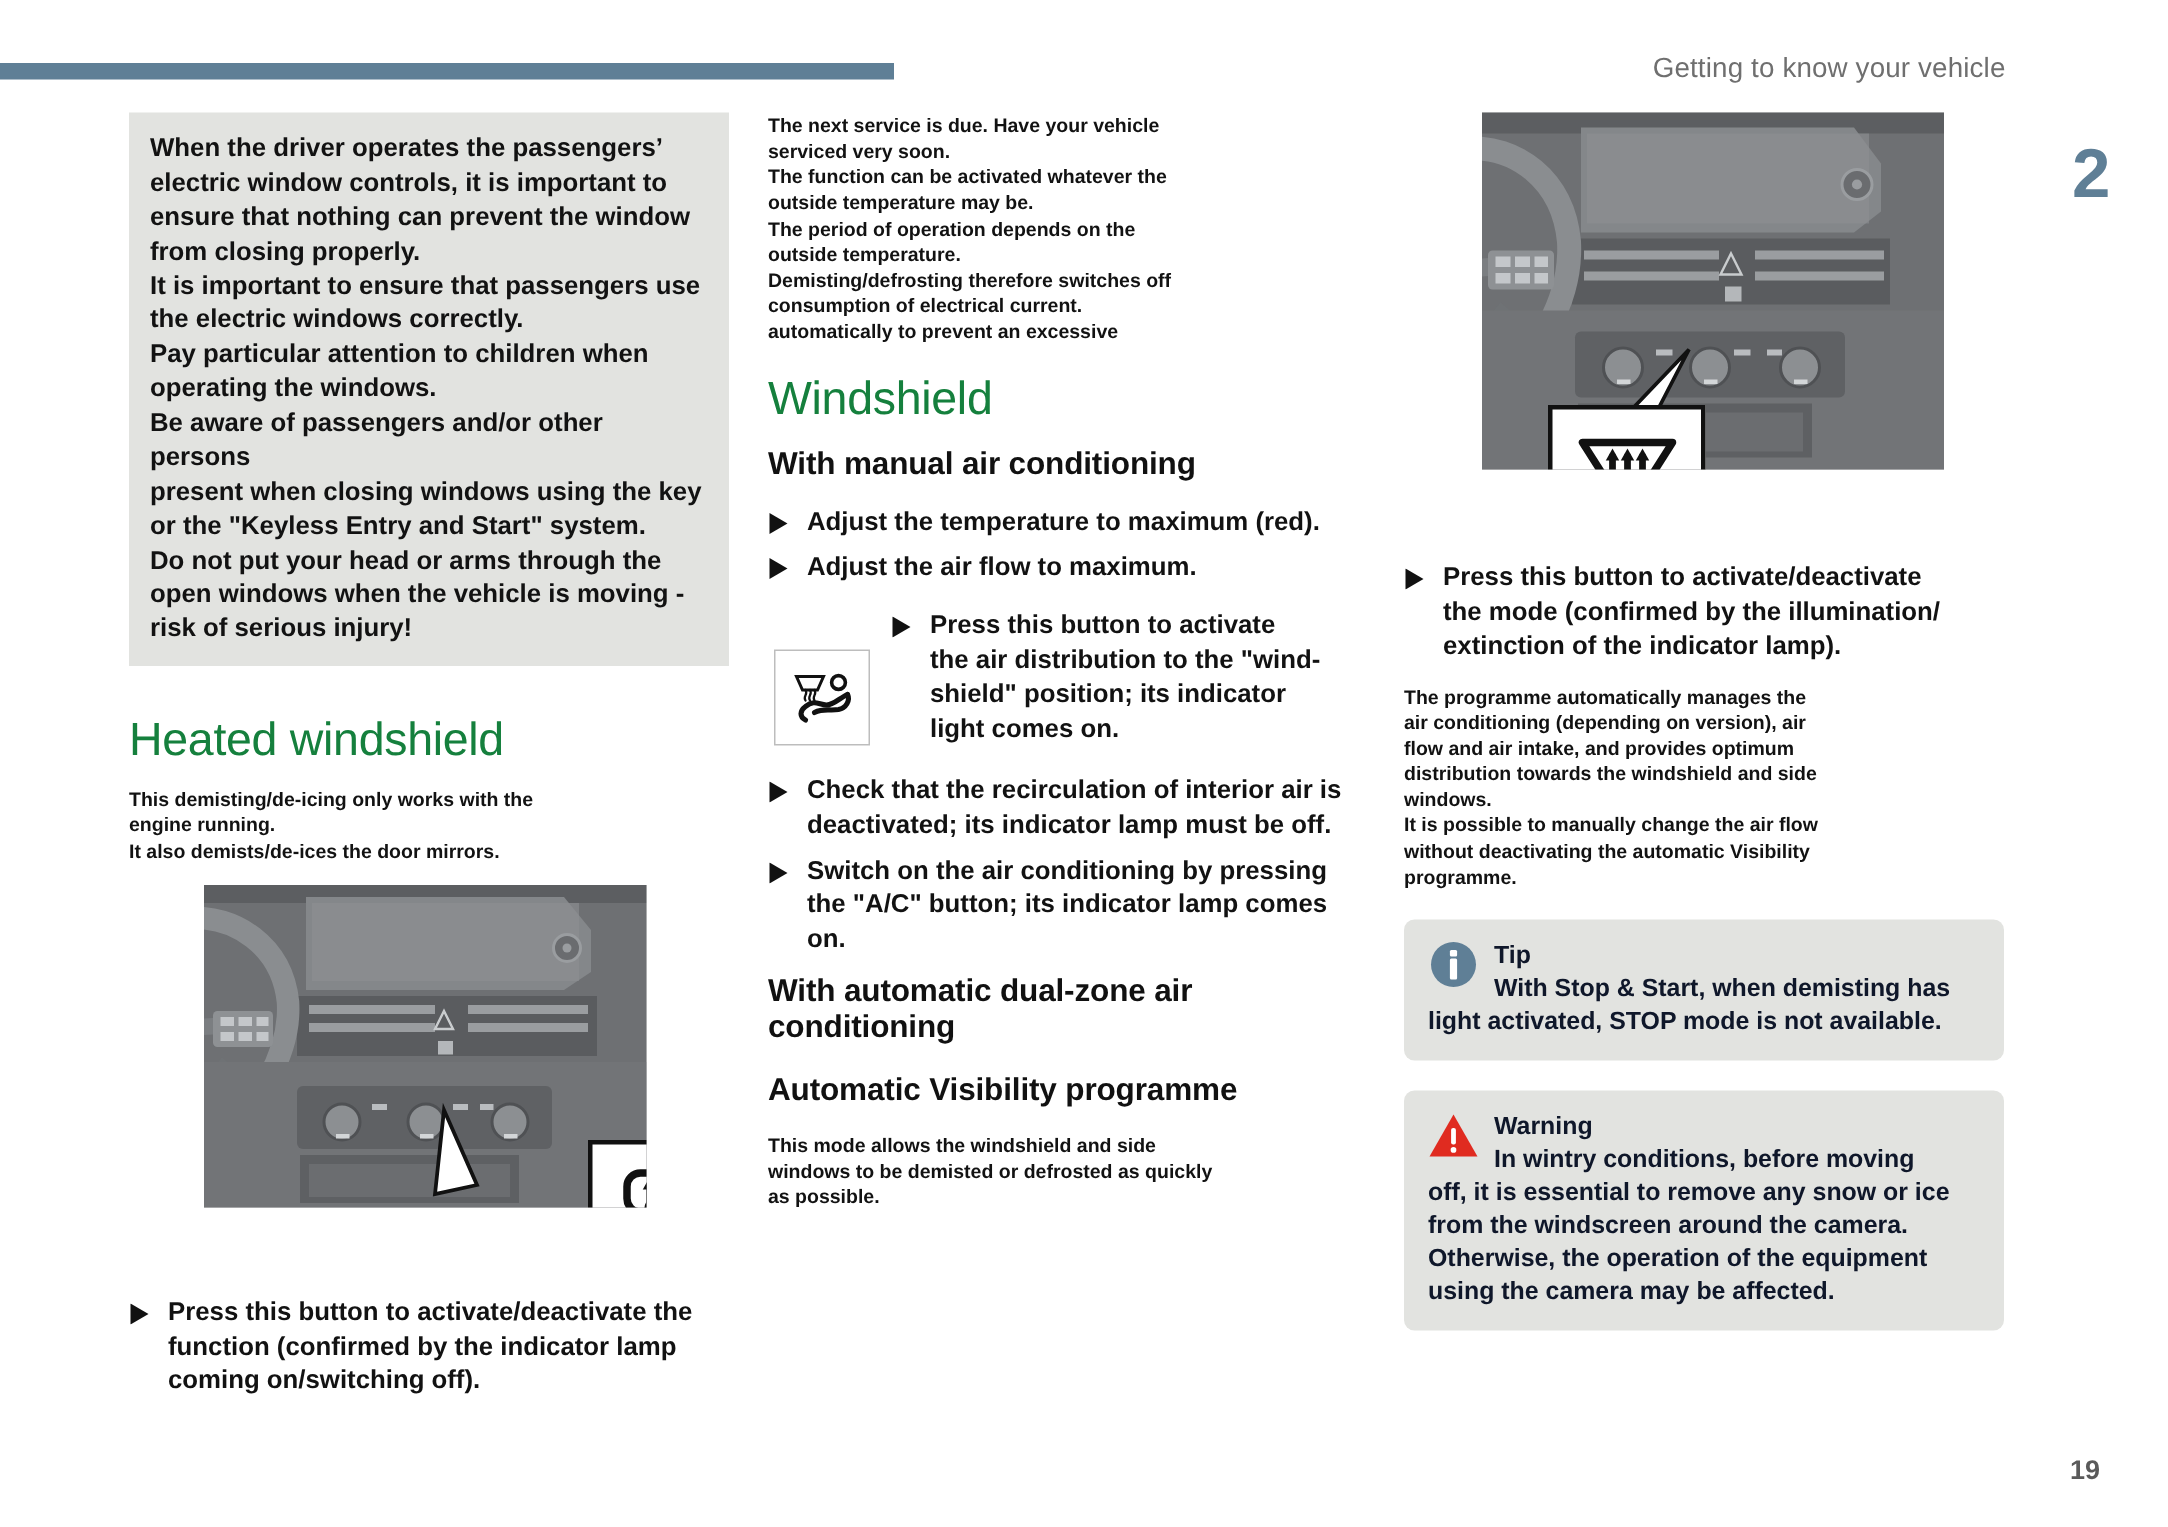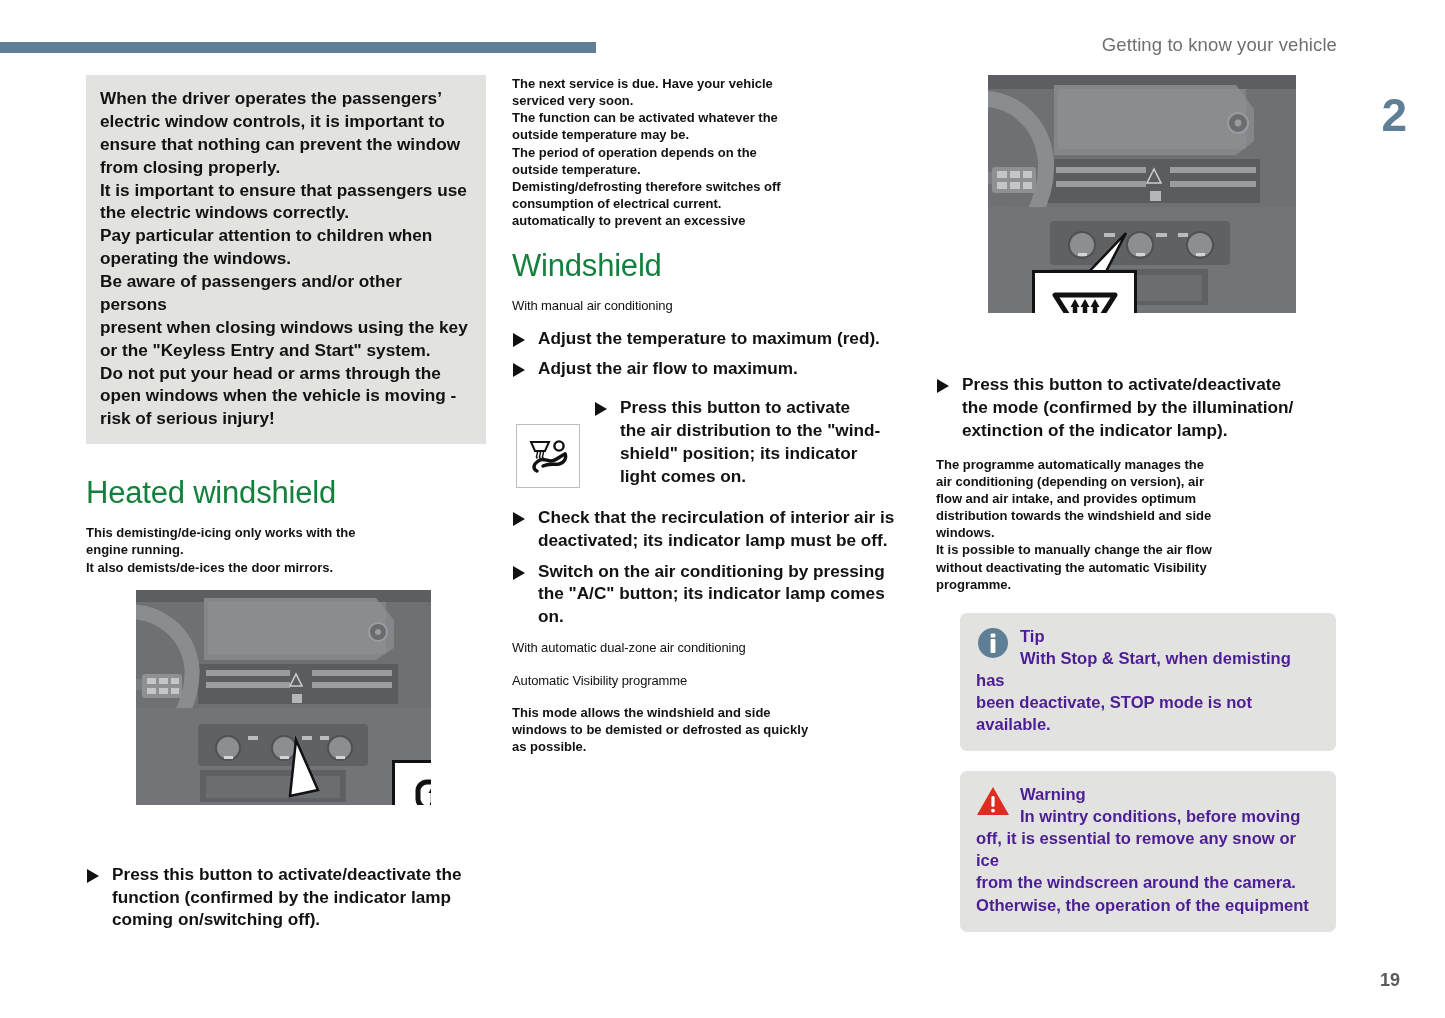--- a/index.html
+++ b/index.html
@@ -84,22 +84,22 @@
   p.body-text {
     font-size: 13px;
     line-height: 1.32;
     font-weight: 600;
     color: #121212;
     margin-bottom: 14px;
   }
   p.body-text .line { display: block; }
 
   h3.sub-head {
-    font-size: 13px;
-    font-weight: normal;
+    font-size: 21px;
+    font-weight: bold;
     color: #111;
     margin-bottom: 14px;
     margin-top: 4px;
     letter-spacing: -0.1px;
   }
 
   
   .bullet {
     display: flex;
     align-items: flex-start;
@@ -165,23 +165,22 @@
 
   
   .callout {
     background: #e2e3e0;
     border-radius: 7px;
     padding: 13px 16px 15px 16px;
     margin-top: 20px;
     font-size: 16.6px;
     line-height: 1.33;
     font-weight: 600;
-    color: #4c1d95;
+    color: #0f172a;
     position: relative;
-    margin-left: 24px;
   }
   .callout .cl-title {
     font-weight: bold;
     font-size: 16.6px;
   }
   .callout .cl-body { display: inline; }
   .callout .cl-icon {
     float: left;
     width: 34px;
     height: 34px;
@@ -511,33 +510,34 @@
     <span class="cl-icon">
       <svg width="34" height="34" viewBox="0 0 34 34">
         <circle cx="17" cy="17" r="15" fill="#5f7f96"></circle>
         <rect x="14.6" y="13" width="4.8" height="14" rx="1" fill="#ffffff"></rect>
         <rect x="14.6" y="7.4" width="4.8" height="4.2" rx="1" fill="#ffffff"></rect>
       </svg>
     </span>
     <span class="cl-title">Tip</span>
     <span class="cl-body">
       <span class="line">With Stop &amp; Start, when demisting has</span>
-      <span class="line">been deactivate, STOP mode is not available.</span>
+      <span class="line">light activated, STOP mode is not available.</span>
     </span>
   </div>
 
   <div class="callout">
     <span class="cl-icon">
       <svg width="34" height="34" viewBox="0 0 34 34">
         <polygon points="17,3 33,31 1,31" fill="#e02b20" rx="2"></polygon>
         <rect x="15.4" y="12" width="3.2" height="11" rx="1.4" fill="#ffffff"></rect>
         <circle cx="17" cy="26.6" r="1.9" fill="#ffffff"></circle>
       </svg>
     </span>
     <span class="cl-title">Warning</span>
     <span class="cl-body">
       <span class="line">In wintry conditions, before moving</span>
       <span class="line">off, it is essential to remove any snow or ice</span>
       <span class="line">from the windscreen around the camera.</span>
       <span class="line">Otherwise, the operation of the equipment</span>
+      <span class="line">using the camera may be affected.</span>
     </span>
   </div>
 </div>
 
 </body></html>

